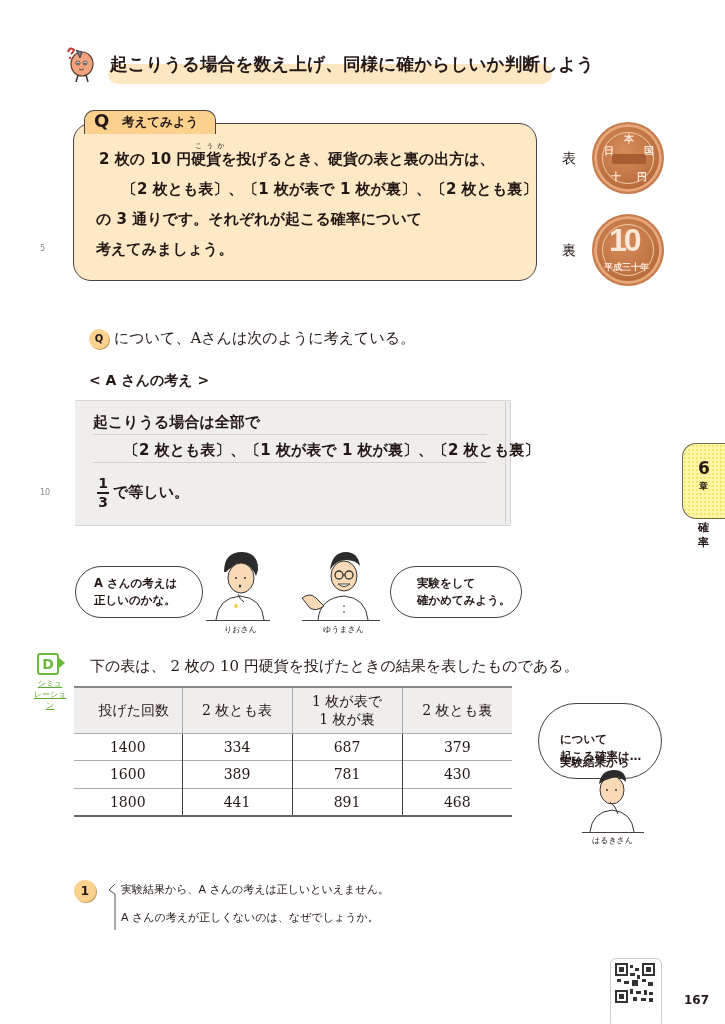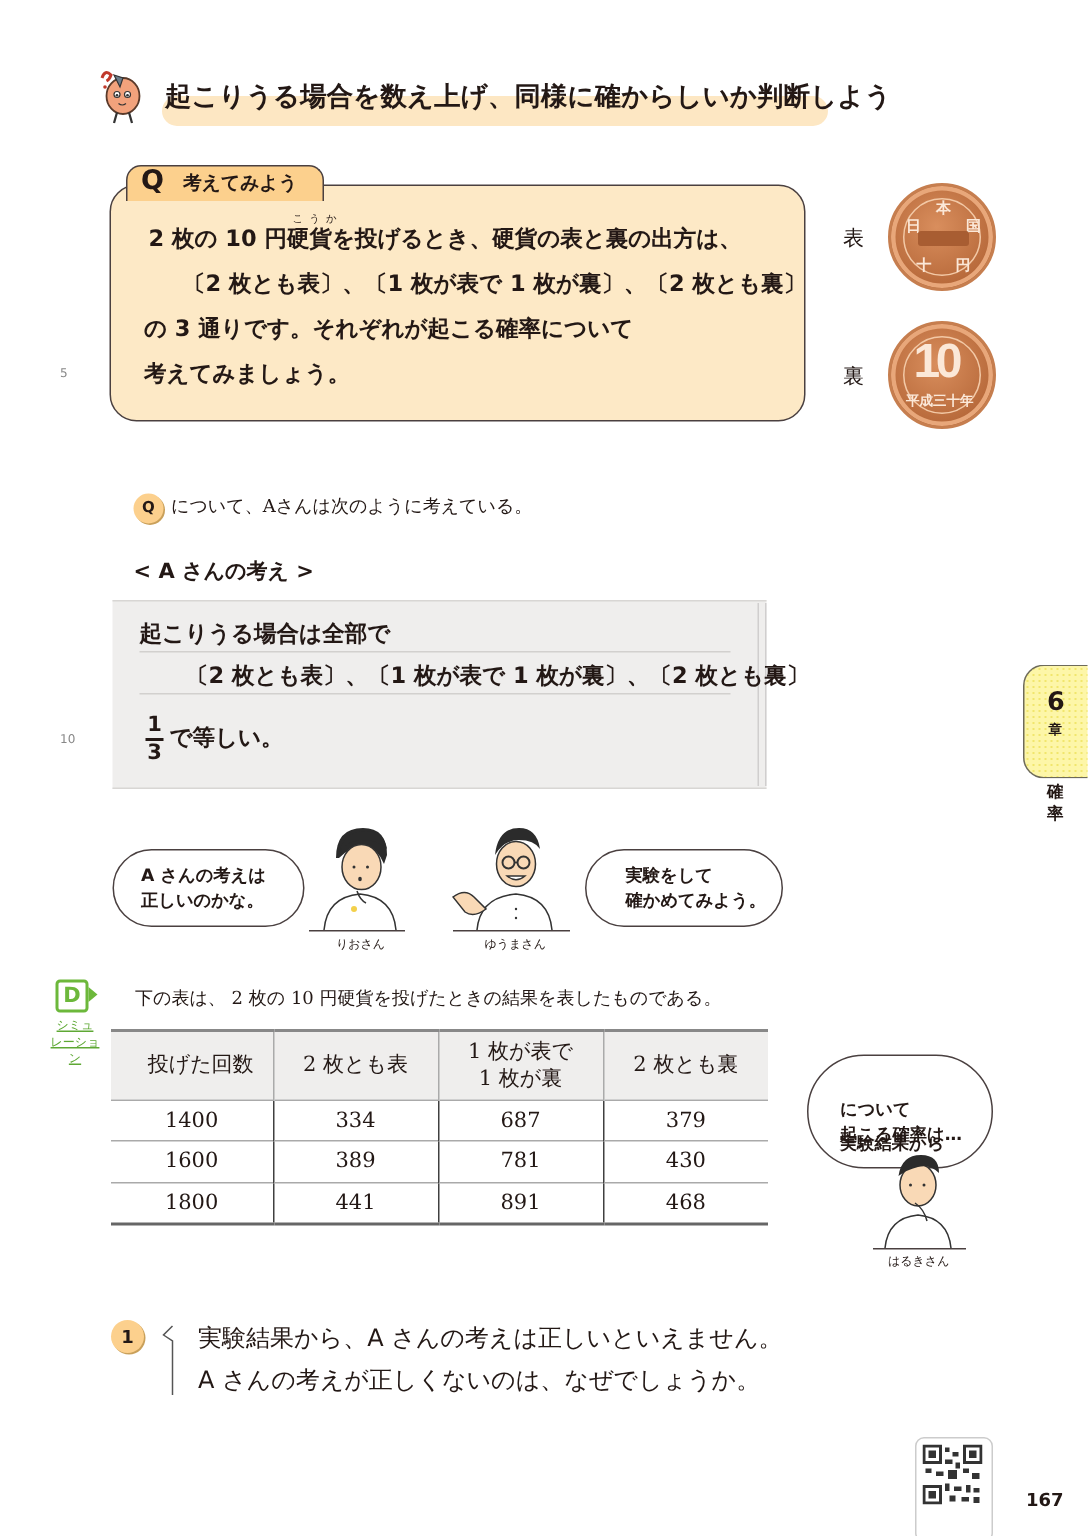--- a/index.html
+++ b/index.html
@@ -26,21 +26,21 @@
   .coin-inner { position: absolute; inset: 8px; border-radius: 50%; border: 1px solid #f3c9a6; }
   .coin-char { position: absolute; font-size: 10px; font-weight: bold; color: #fbe8d8; }
   .coin-ten { position: absolute; left: 15px; top: 6px; font-size: 32px; font-weight: bold; color: #fbe8d8; letter-spacing: -3px; font-family: "Liberation Sans", sans-serif; }
   .coin-era { position: absolute; left: 10px; top: 45px; font-size: 9px; font-weight: bold; color: #fbe8d8; white-space: nowrap; }
 
   .line-num { font-size: 8px; color: #888; }
 
   
   .qbadge { left: 89px; top: 329px; width: 20px; height: 20px; border-radius: 50%; background: #fcd08d; box-shadow: 1px 1px 0 #c9a05a; font-size: 10px; font-weight: bold; text-align: center; line-height: 20px; }
   .serif-text { font-family: "DejaVu Serif", "Liberation Serif", serif; }
-  .body-line { font-size: 12px; white-space: nowrap; }
+  .body-line { font-size: 15px; white-space: nowrap; }
 
   .a-heading { left: 89px; top: 372px; font-size: 14px; font-weight: bold; }
 
   
   .abox { left: 75px; top: 400px; width: 436px; height: 126px; background: #efeeed; border-top: 1px solid #d8d6d4; border-bottom: 1px solid #d8d6d4; }
   .abox-edge { left: 505px; top: 402px; width: 6px; height: 122px; border-left: 1px solid #d0cece; border-right: 1px solid #d0cece; }
   .abox-rule { height: 1px; background: #d2d0ce; }
   .abox-line { font-size: 15px; font-weight: bold; white-space: nowrap; }
   .frac { display: inline-flex; flex-direction: column; align-items: center; vertical-align: middle; margin: 0 4px; font-size: 14px; line-height: 15px; }
   .frac .bar { width: 12px; height: 1.5px; background: #231815; margin: 1px 0; }
@@ -64,21 +64,21 @@
 
   table.results { position: absolute; left: 74px; top: 686px; width: 438px; border-collapse: collapse; font-family: "DejaVu Serif", "Liberation Serif", serif; }
   table.results th { background: #efeeed; font-weight: normal; font-size: 14px; height: 46px; line-height: 18px; border-top: 2px solid #888; border-left: 1px solid #aaa; }
   table.results td { font-size: 14px; height: 27.5px; text-align: center; border-top: 1px solid #aaa; border-left: 1px solid #404040; }
   table.results tr > *:first-child { border-left: none; }
   table.results tr:last-child td { border-bottom: 2px solid #666; }
 
   
   .q1-badge { left: 74px; top: 880px; width: 22px; height: 22px; border-radius: 50%; background: #fcd08d; box-shadow: 1px 1px 0 #c9a05a; font-size: 12px; font-weight: bold; text-align: center; line-height: 22px; }
   .q1-bracket { left: 107px; top: 882px; width: 10px; height: 48px; }
-  .q1-line { font-size: 16px; white-space: nowrap; margin-left: 11px; }
+  .q1-line { font-size: 11px; white-space: nowrap; }
 
   
   .qr-frame { left: 610px; top: 958px; width: 52px; height: 70px; border: 1px solid #ccc; border-radius: 6px; background: #fff; }
   .qr { left: 615px; top: 963px; width: 40px; height: 40px; }
   .page-num { left: 684px; top: 993px; font-size: 12px; font-weight: bold; }
 </style>
 </head>
 <body>
 
 <svg class="abs title-mascot" viewBox="0 0 36 40">

